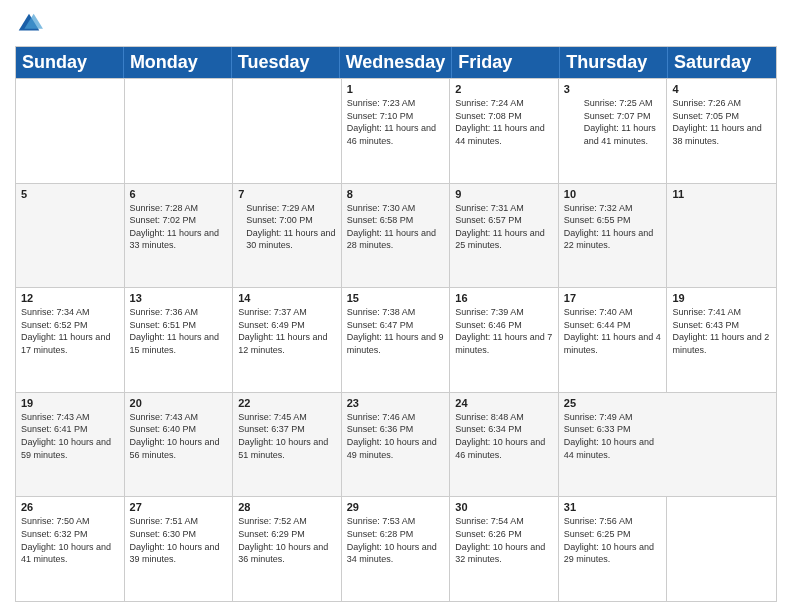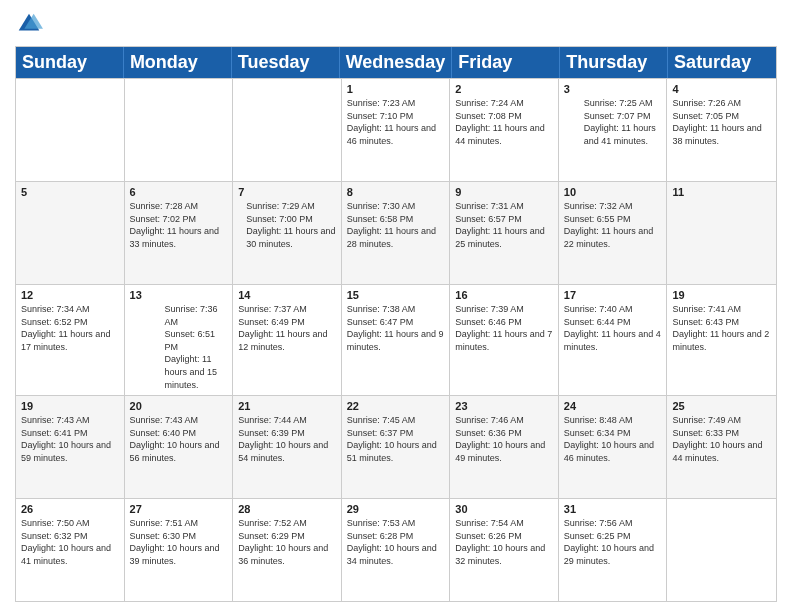--- a/index.html
+++ b/index.html
@@ -215,21 +215,21 @@
         </div>
         <div class="cal-row row-white">
           <div class="cal-cell">
             <div class="day-num">12</div>
             <div class="day-info" style="white-space: pre-line;">Sunrise: 7:34 AM
 Sunset: 6:52 PM
 Daylight: 11 hours and 17 minutes.</div>
           </div>
           <div class="cal-cell">
             <div class="day-num">13</div>
-            <div class="day-info" style="white-space: pre-line; margin-left: 35px;">Sunrise: 7:36 AM
+            <div class="day-info" style="white-space: pre-line;">Sunrise: 7:36 AM
 Sunset: 6:51 PM
 Daylight: 11 hours and 15 minutes.</div>
           </div>
           <div class="cal-cell">
             <div class="day-num">14</div>
             <div class="day-info" style="white-space: pre-line;">Sunrise: 7:37 AM
 Sunset: 6:49 PM
 Daylight: 11 hours and 12 minutes.</div>
           </div>
           <div class="cal-cell">
@@ -262,26 +262,20 @@
             <div class="day-num">19</div>
             <div class="day-info" style="white-space: pre-line;">Sunrise: 7:43 AM
 Sunset: 6:41 PM
 Daylight: 10 hours and 59 minutes.</div>
           </div>
           <div class="cal-cell">
             <div class="day-num">20</div>
             <div class="day-info" style="white-space: pre-line;">Sunrise: 7:43 AM
 Sunset: 6:40 PM
 Daylight: 10 hours and 56 minutes.</div>
-          </div>
-          <div class="cal-cell">
-            <div class="day-num">21</div>
-            <div class="day-info" style="white-space: pre-line;">Sunrise: 7:44 AM
-Sunset: 6:39 PM
-Daylight: 10 hours and 54 minutes.</div>
           </div>
           <div class="cal-cell">
             <div class="day-num">22</div>
             <div class="day-info" style="white-space: pre-line;">Sunrise: 7:45 AM
 Sunset: 6:37 PM
 Daylight: 10 hours and 51 minutes.</div>
           </div>
           <div class="cal-cell">
             <div class="day-num">23</div>
             <div class="day-info" style="white-space: pre-line;">Sunrise: 7:46 AM

